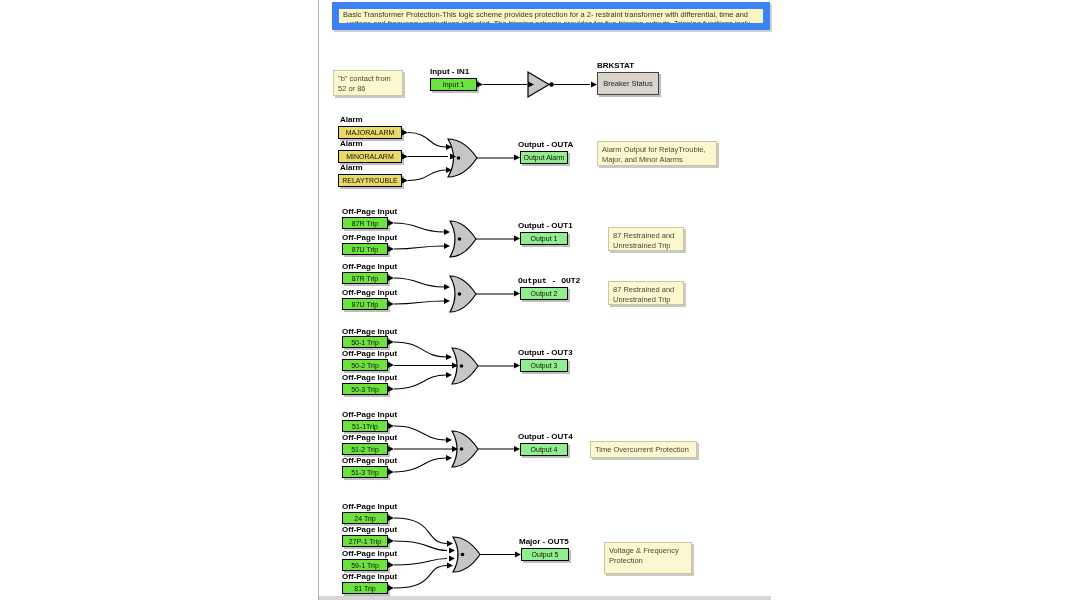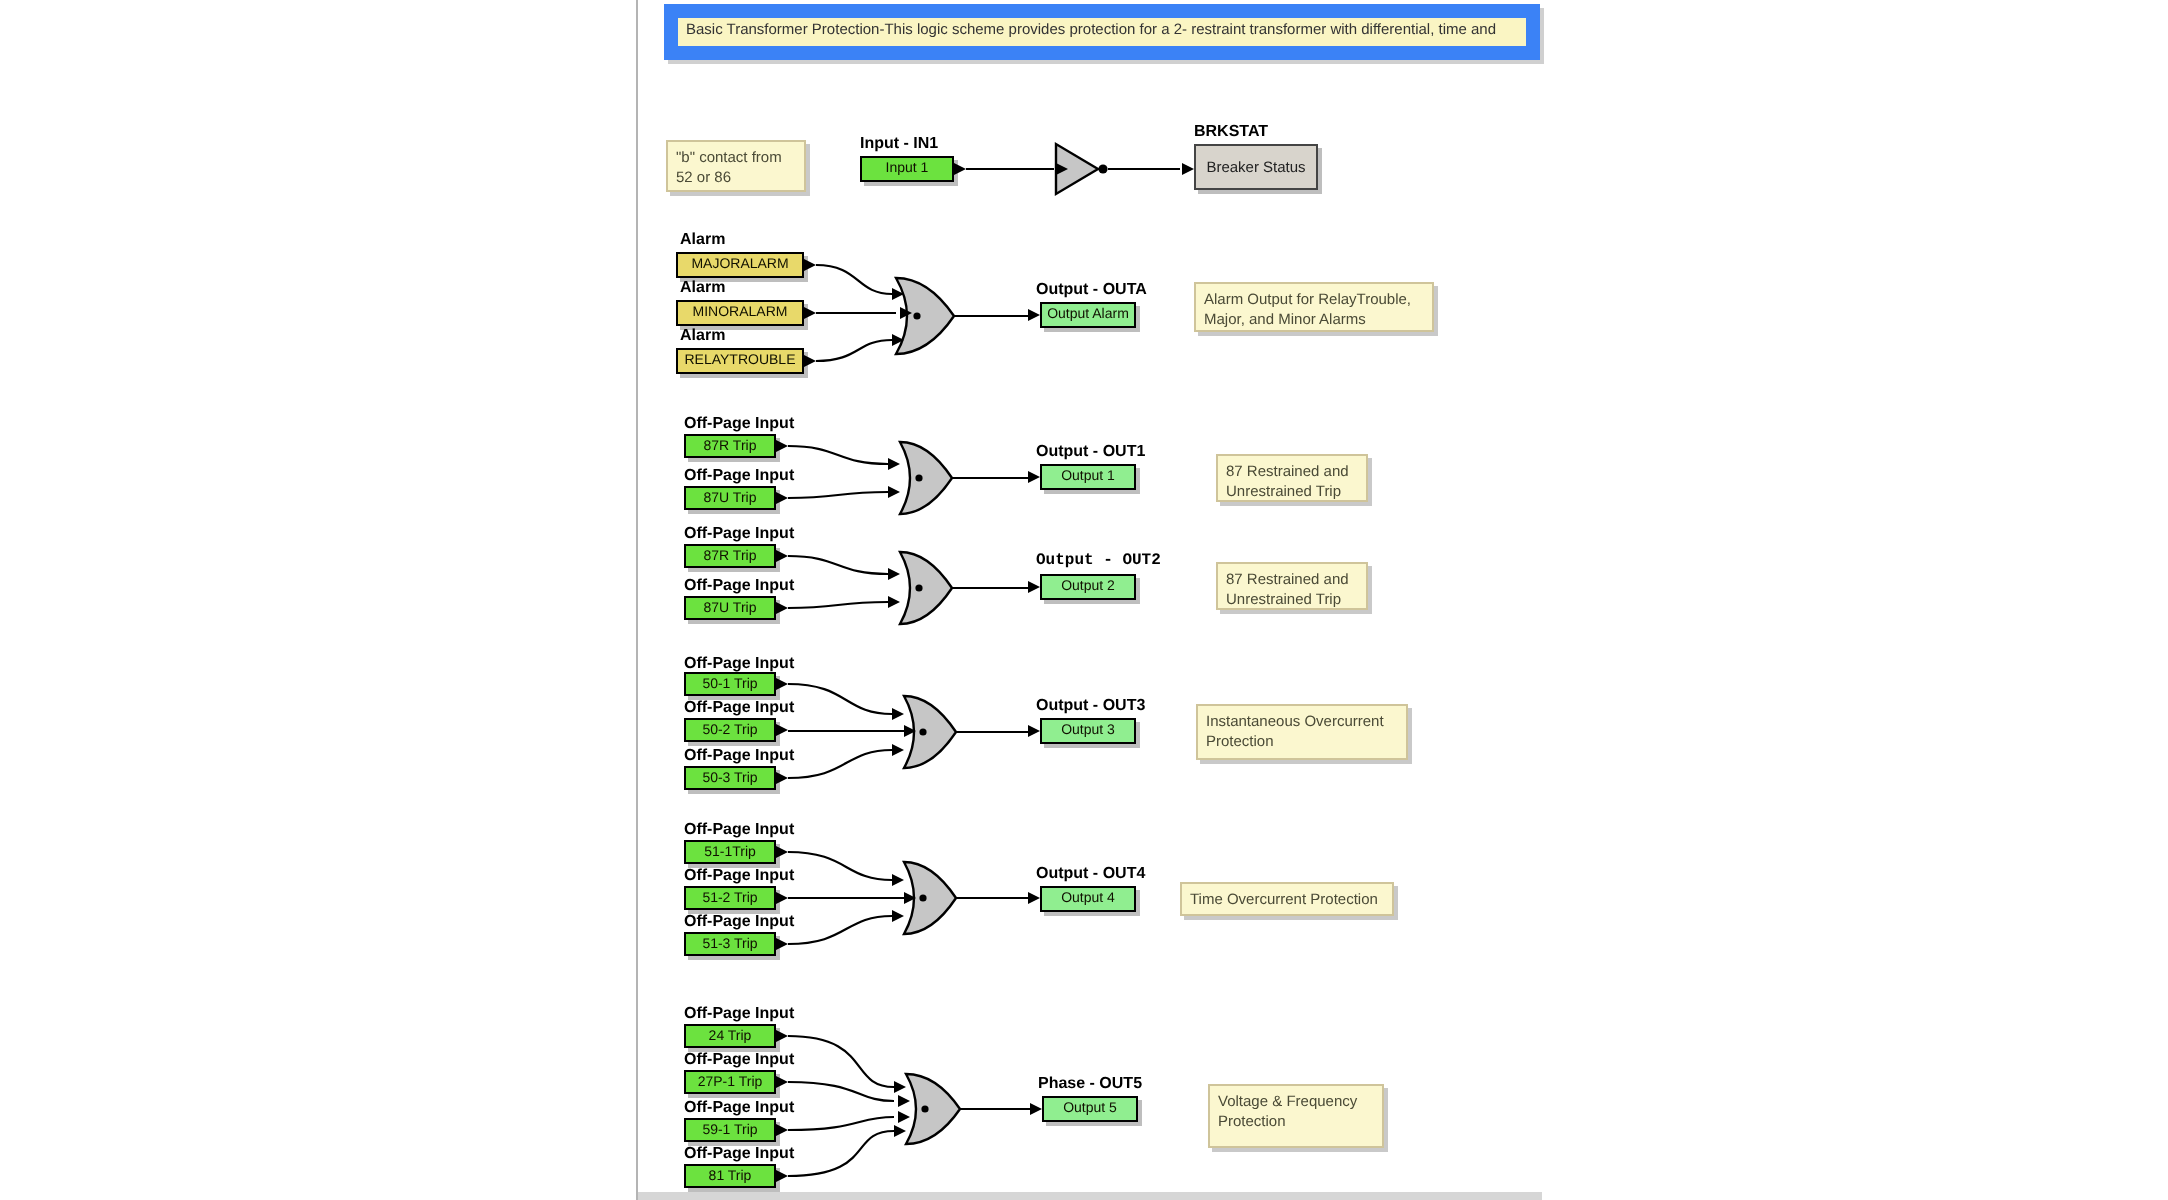--- a/index.html
+++ b/index.html
@@ -28,20 +28,21 @@
 </head>
 <body>
 
 <div class="stage">
 
   <div class="canvas-border"></div>
   <div class="bottom-strip"></div>
 
   <div class="headerbox" style="left: 332px; top: 2px; width: 438px; height: 28px; background-color: rgb(250, 245, 195);" title="Basic Transformer Protection-This logic scheme provides protection for a 2- restraint transformer with differential, time and">
     <div class="ln">Basic Transformer Protection-This logic scheme provides protection for a 2- restraint transformer with differential, time and</div>
+    <div class="ln ind">voltage and frequency protections included. The tripping scheme provides for five tripping outputs. Tripping functions inclu</div>
   </div>
 
   <div class="note" style="left: 333px; top: 70px; width: 70px; height: 26px; background-color: rgb(251, 247, 207);">"b" contact from 52 or 86</div>
 
   <div class="hdr" style="left:430px;top:68px;">Input - IN1</div>
   <div class="box" style="left: 430px; top: 78px; width: 47px; height: 13px; background-color: rgb(108, 226, 63);">Input 1</div>
 
   <div class="hdr" style="left:597px;top:62px;">BRKSTAT</div>
   <div class="box graybox" style="left: 597px; top: 72px; width: 62px; height: 23px; background-color: rgb(216, 212, 204);">Breaker Status</div>
 
@@ -73,41 +74,40 @@
   <div class="note" style="left: 608px; top: 281px; width: 76px; height: 24px; background-color: rgb(251, 247, 207);">87 Restrained and Unrestrained Trip</div>
 
   <div class="hdr" style="left:342px;top:328px;">Off-Page Input</div>
   <div class="box" style="left: 342px; top: 336px; width: 46px; height: 12px; background-color: rgb(108, 226, 63);">50-1 Trip</div>
   <div class="hdr" style="left:342px;top:350px;">Off-Page Input</div>
   <div class="box" style="left: 342px; top: 359px; width: 46px; height: 12px; background-color: rgb(108, 226, 63);">50-2 Trip</div>
   <div class="hdr" style="left:342px;top:374px;">Off-Page Input</div>
   <div class="box" style="left: 342px; top: 383px; width: 46px; height: 12px; background-color: rgb(108, 226, 63);">50-3 Trip</div>
   <div class="hdr" style="left:518px;top:349px;">Output - OUT3</div>
   <div class="box" style="left: 520px; top: 359px; width: 48px; height: 13px; background-color: rgb(144, 238, 144);">Output 3</div>
-  <div class="note" style="left: 598px; top: 352px; width: 106px; height: 28px; background-color: rgb(251, 247, 207);">Instantaneous Overcurrent Protection</div>
 
   <div class="hdr" style="left:342px;top:411px;">Off-Page Input</div>
   <div class="box" style="left: 342px; top: 420px; width: 46px; height: 12px; background-color: rgb(108, 226, 63);">51-1Trip</div>
   <div class="hdr" style="left:342px;top:434px;">Off-Page Input</div>
   <div class="box" style="left: 342px; top: 443px; width: 46px; height: 12px; background-color: rgb(108, 226, 63);">51-2 Trip</div>
   <div class="hdr" style="left:342px;top:457px;">Off-Page Input</div>
   <div class="box" style="left: 342px; top: 466px; width: 46px; height: 12px; background-color: rgb(108, 226, 63);">51-3 Trip</div>
   <div class="hdr" style="left:518px;top:433px;">Output - OUT4</div>
   <div class="box" style="left: 520px; top: 443px; width: 48px; height: 13px; background-color: rgb(144, 238, 144);">Output 4</div>
   <div class="note" style="left: 590px; top: 441px; width: 107px; height: 17px; background-color: rgb(251, 247, 207);">Time Overcurrent Protection</div>
 
   <div class="hdr" style="left:342px;top:503px;">Off-Page Input</div>
   <div class="box" style="left: 342px; top: 512px; width: 46px; height: 12px; background-color: rgb(108, 226, 63);">24 Trip</div>
   <div class="hdr" style="left:342px;top:526px;">Off-Page Input</div>
   <div class="box" style="left: 342px; top: 535px; width: 46px; height: 12px; background-color: rgb(108, 226, 63);">27P-1 Trip</div>
   <div class="hdr" style="left:342px;top:550px;">Off-Page Input</div>
   <div class="box" style="left: 342px; top: 559px; width: 46px; height: 12px; background-color: rgb(108, 226, 63);">59-1 Trip</div>
   <div class="hdr" style="left:342px;top:573px;">Off-Page Input</div>
   <div class="box" style="left: 342px; top: 582px; width: 46px; height: 12px; background-color: rgb(108, 226, 63);">81 Trip</div>
-  <div class="hdr" style="left:519px;top:538px;">Phase - OUT5</div>
+  <div class="hdr" style="left:519px;top:538px;">Major - OUT5</div>
   <div class="box" style="left: 521px; top: 548px; width: 48px; height: 13px; background-color: rgb(144, 238, 144);">Output 5</div>
   <div class="note" style="left: 604px; top: 542px; width: 88px; height: 32px; background-color: rgb(251, 247, 207);">Voltage &amp; Frequency Protection</div>
 
   <svg class="overlay" width="1084" height="600" viewBox="0 0 1084 600">
 
     <polygon class="ah" points="477,81.5 477,87.5 483,84.5"></polygon>
     <path class="wire" d="M483,84.5 H527"></path>
     <polygon class="gate" points="528,72 528,97 549,84.5" style="fill: rgb(198, 198, 198);"></polygon>
     <polygon class="ah" points="528,81.5 528,87.5 534,84.5"></polygon>
     <circle class="dot" cx="551.5" cy="84.5" r="2.3"></circle>

